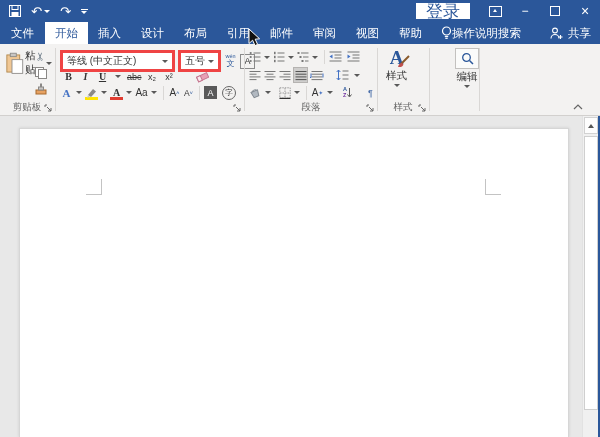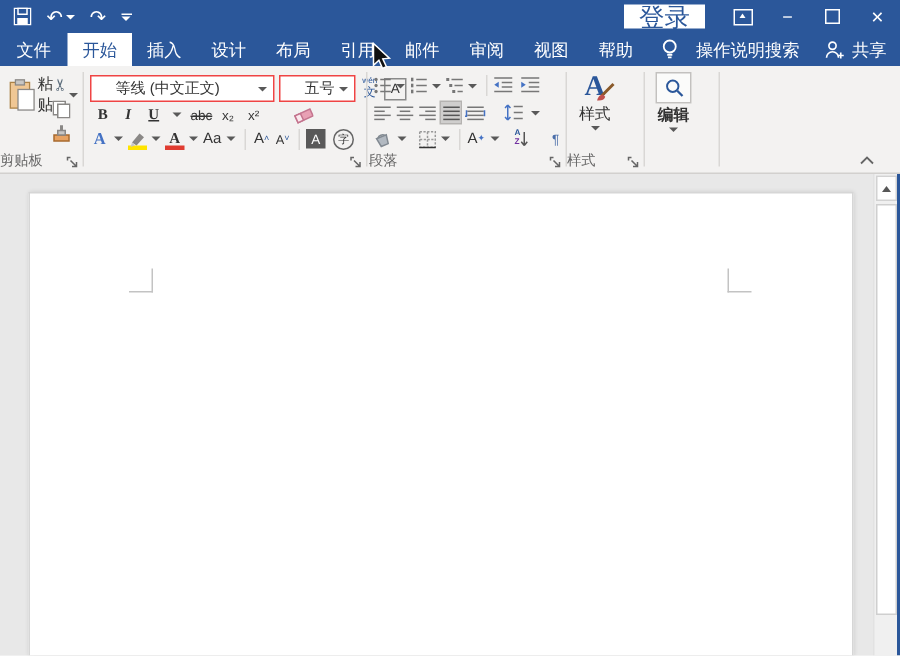--- a/index.html
+++ b/index.html
@@ -18,33 +18,33 @@
   .signin{background:#fff;color:#2b579a;font-size:17px;height:16px;display:flex;align-items:center;padding:0 10px;margin-right:10px;cursor:default;}
   .winbtn{width:30px;height:22px;display:flex;align-items:center;justify-content:center;font-size:12px;color:#fff;}
   .maxbox{width:8px;height:8px;border:1px solid #fff;}
   .ribdisp{width:11px;height:9px;border:1px solid #fff;position:relative;}
   .ribdisp:after{content:"";position:absolute;left:3px;top:2px;width:0;height:0;border-left:2.5px solid transparent;border-right:2.5px solid transparent;border-bottom:3px solid #fff;}
   
   .tabrow{position:absolute;top:22px;left:0;right:0;height:22px;background:#2b579a;display:flex;align-items:stretch;color:#fff;font-size:11.5px;}
   .tab{display:flex;align-items:center;padding:0 10px;white-space:nowrap;}
   .tab.file{padding:0 11px;}
   .tab.active{background:#fff;color:#2b579a;}
-  .tellme{display:flex;align-items:center;gap:12px;padding:0 9px;}
+  .tellme{display:flex;align-items:center;gap:0;padding:0 9px;}
   .share{position:absolute;right:9px;top:22px;height:22px;display:flex;align-items:center;gap:5px;color:#fff;font-size:11.5px;}
   
   .ribbon{position:absolute;top:44px;left:0;right:0;height:71px;background:#f3f2f1;border-bottom:1px solid #d2d0ce;font-size:10px;color:#333;}
   .rgroup{position:absolute;top:0;height:71px;}
   .gsep{position:absolute;top:4px;height:63px;width:1px;background:#d9d7d5;}
-  .glabel{position:absolute;bottom:1px;left:0;right:0;font-size:9.5px;color:#666;}
+  .glabel{position:absolute;bottom:1px;left:0;right:0;text-align:center;font-size:9.5px;color:#666;}
   .launcher{position:absolute;bottom:3px;right:2px;}
   .frow{position:absolute;display:flex;align-items:center;}
   .ib{display:inline-flex;align-items:center;justify-content:center;height:15px;min-width:13px;color:#333;}
   .dd{width:0;height:0;border-left:3px solid transparent;border-right:3px solid transparent;border-top:3.5px solid #595959;display:inline-block;margin:0 2px;}
   .vsep{width:1px;height:14px;background:#d9d7d5;margin:0 3px;}
-  .combo{height:16px;border:1px solid #ef4444;background:#fff;display:flex;align-items:center;font-size:10px;padding:0 2px 0 16px;color:#333;}
+  .combo{height:16px;border:3px solid #ef4444;background:#fff;display:flex;align-items:center;font-size:10px;padding:0 2px 0 4px;color:#333;}
   .combo .txt{flex:1;white-space:nowrap;overflow:hidden;}
   .bold{font-weight:bold;font-family:"Liberation Serif",serif;}
   .ital{font-style:italic;font-family:"Liberation Serif",serif;font-weight:bold;}
   .undl{text-decoration:underline;font-family:"Liberation Serif",serif;font-weight:bold;}
   .strk{text-decoration:line-through;font-size:9px;}
   .ulyellow{box-shadow:inset 0 -3px 0 #ffe400;}
   .ulred{box-shadow:inset 0 -3px 0 #e03c31;}
   .boxA{border:1px solid #8a8a8a;width:13px;height:13px;display:inline-flex;align-items:center;justify-content:center;font-size:9px;}
   .shadeA{background:#595959;color:#fff;width:13px;height:13px;display:inline-flex;align-items:center;justify-content:center;font-size:9px;}
   .circleZ{border:1px solid #666;border-radius:50%;width:12px;height:12px;display:inline-flex;align-items:center;justify-content:center;font-size:7.5px;}
@@ -384,21 +384,21 @@
     </div>
     <div class="glabel">样式</div>
     <svg class="launcher" width="8" height="8" viewBox="0 0 8 8">
       <path d="M1,3 V1 H3" fill="none" stroke="#666"></path>
         <path d="M3,3 L7,7 M7,4 V7 H4" fill="none" stroke="#666"></path>
     </svg>
   </div>
   <div class="gsep" style="left:429px"></div>
 
   <div class="rgroup" style="left:430px;width:48px;">
-    <div class="bigbtn" style="left:7px;font-weight:bold;">
+    <div class="bigbtn" style="left:25px;">
       <span class="editbox">
         <svg width="13" height="13" viewBox="0 0 13 13">
           <circle cx="5.5" cy="5.5" r="3.8" fill="none" stroke="#2b579a" stroke-width="1.3"></circle>
           <line x1="8.5" y1="8.5" x2="12" y2="12" stroke="#2b579a" stroke-width="1.5"></line>
         </svg>
       </span>
       <span class="btxt">编辑</span>
       <span class="dd"></span>
     </div>
   </div>

